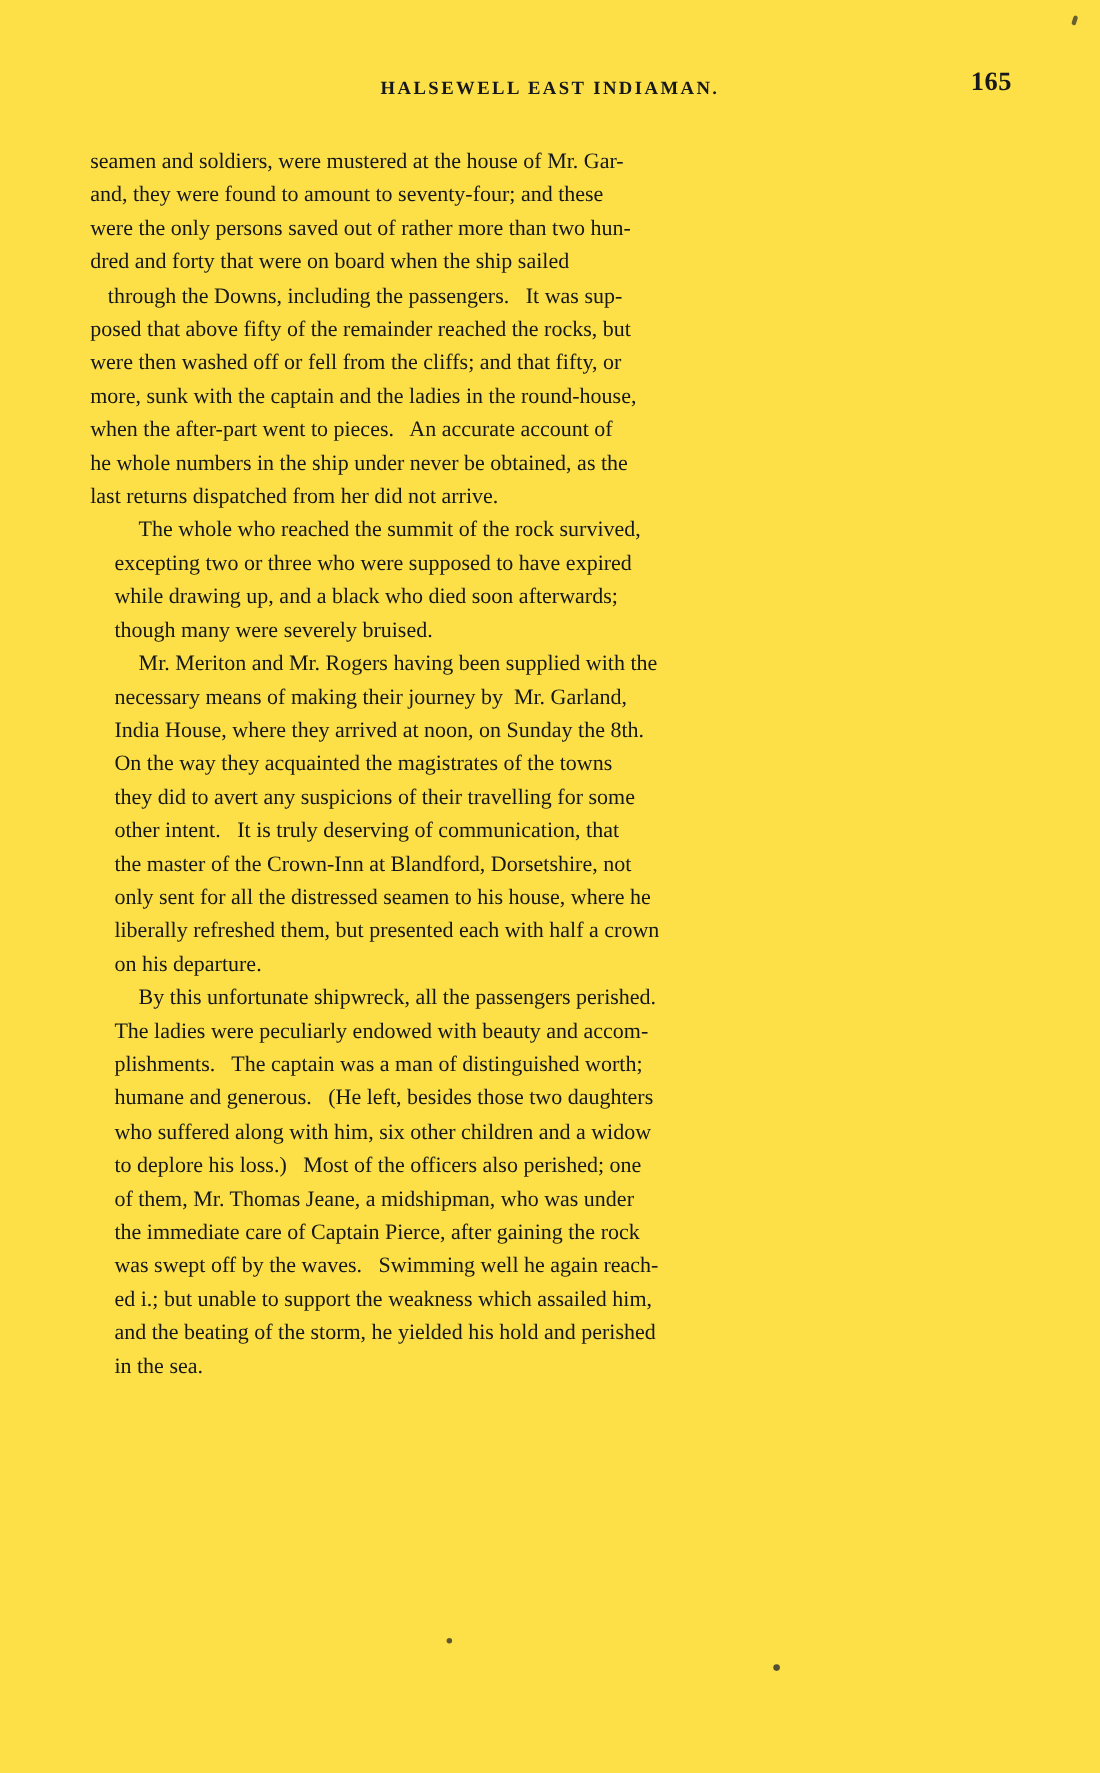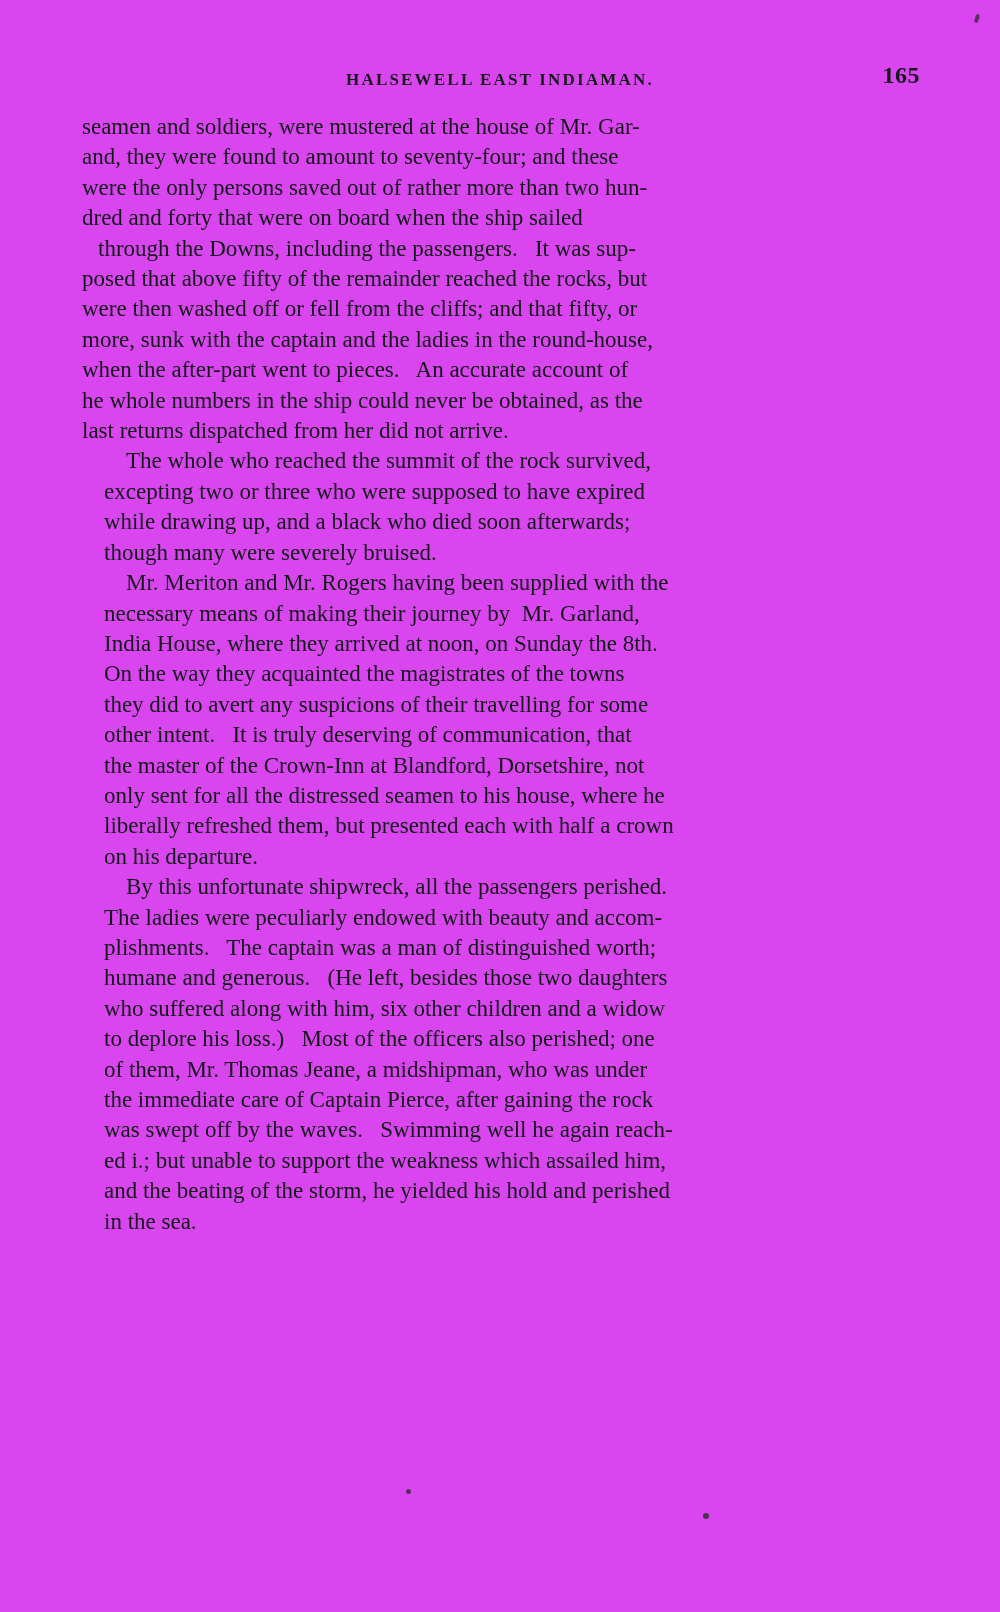--- a/index.html
+++ b/index.html
@@ -13,21 +13,21 @@
     position: relative;
     font-family: "Liberation Serif", serif;
     color: #14161a;
     overflow: hidden;
   }
   .page {
     position: absolute;
     left: 0; top: 0;
     width: 1000px;
     height: 1612px;
-    background: #d946ef;
+    background: #fde047;
   }
   .header {
     position: absolute;
     left: 80px;
     top: 70px;
     width: 840px;
     display: flex;
     align-items: baseline;
     justify-content: center;
   }
@@ -46,23 +46,23 @@
     top: -8px;
     font-family: "Liberation Serif", serif;
     font-weight: bold;
     font-size: 24px;
     letter-spacing: 0.5px;
     color: #16181c;
   }
   .body-text {
     position: absolute;
     left: 82px;
-    top: 112px;
+    top: 132px;
     width: 838px;
-    font-size: 23px;
+    font-size: 20px;
     line-height: 30.4px;
     text-align: justify;
     color: #15171b;
   }
   .body-text p {
     margin: 0;
     text-indent: 22px;
   }
   .body-text p.first {
     text-indent: 0;
@@ -98,21 +98,21 @@
       <p class="first">
         <span class="ln" style="letter-spacing: 0px;">seamen and soldiers, were mustered at the house of Mr. Gar-</span>
         <span class="ln" style="letter-spacing: 0px;">and, they were found to amount to seventy-four; and these</span>
         <span class="ln" style="letter-spacing: 0px;">were the only persons saved out of rather more than two hun-</span>
         <span class="ln" style="letter-spacing: 0px;">dred and forty that were on board when the ship sailed</span>
         <span class="ln" style="letter-spacing: 0px; margin-left: 16px;">through the Downs, including the passengers.   It was sup-</span>
         <span class="ln" style="letter-spacing: 0px;">posed that above fifty of the remainder reached the rocks, but</span>
         <span class="ln" style="letter-spacing: 0px;">were then washed off or fell from the cliffs; and that fifty, or</span>
         <span class="ln" style="letter-spacing: 0px;">more, sunk with the captain and the ladies in the round-house,</span>
         <span class="ln" style="letter-spacing: 0px;">when the after-part went to pieces.   An accurate account of</span>
-        <span class="ln" style="letter-spacing: 0px;">he whole numbers in the ship could never be obtained, as the</span>
+        <span class="ln" style="letter-spacing: 0px;">he whole numbers in the ship under never be obtained, as the</span>
         <span class="ln">last returns dispatched from her did not arrive.</span>
       </p>
       <p>
         <span class="ln" style="padding-left: 22px; letter-spacing: 0px;">The whole who reached the summit of the rock survived,</span>
         <span class="ln" style="letter-spacing: 0px;">excepting two or three who were supposed to have expired</span>
         <span class="ln" style="letter-spacing: 0px;">while drawing up, and a black who died soon afterwards;</span>
         <span class="ln">though many were severely bruised.</span>
       </p>
       <p>
         <span class="ln" style="padding-left: 22px; letter-spacing: 0px;">Mr. Meriton and Mr. Rogers having been supplied with the</span>

